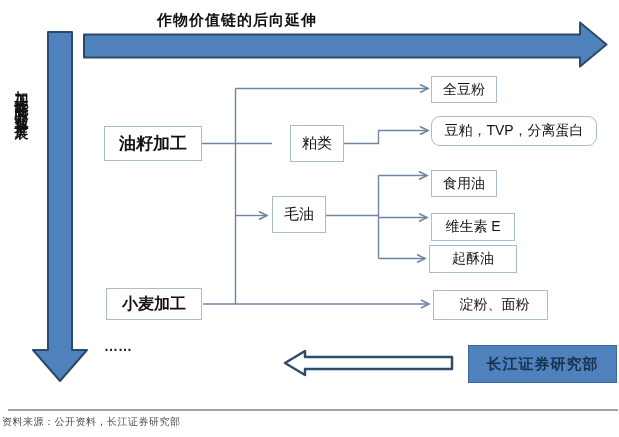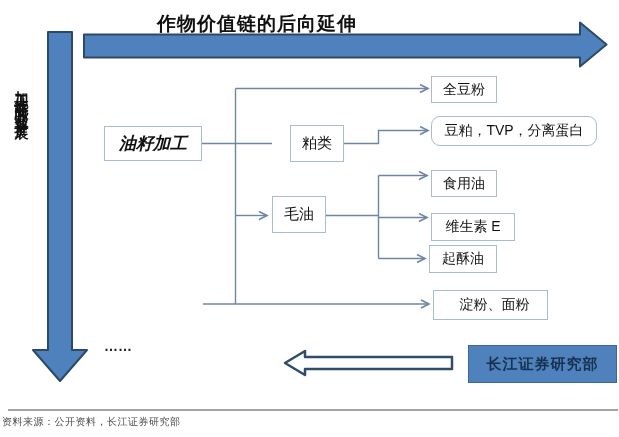--- a/index.html
+++ b/index.html
@@ -13,21 +13,21 @@
     display:flex;align-items:center;justify-content:center;
     font-size:14px;color:#111;box-sizing:border-box;white-space:nowrap;
   }
   .box.proc{font-weight:bold;font-size:17px;}
   .box.mid{font-size:15px;}
   .box.demand{
     background:#4f81bd;border:1px solid #39679e;color:#16324f;
     font-weight:bold;font-size:15px;letter-spacing:1px;
   }
   .title{
-    position:absolute;left:157px;top:11px;font-size:19px;font-weight:bold;
+    position:absolute;left:157px;top:11px;font-size:15px;font-weight:bold;
     letter-spacing:1px;color:#111;
   }
   .vlabel{
     position:absolute;left:13px;top:80px;height:215px;
     writing-mode:vertical-rl;text-orientation:upright;
     font-size:14px;font-weight:bold;letter-spacing:3.5px;color:#111;
   }
   .dots{
     position:absolute;left:104px;top:338px;font-size:14px;font-weight:bold;
     color:#222;letter-spacing:0;
@@ -69,30 +69,31 @@
       <path d="M378.5,217.5 H427" marker-end="url(#chev)"></path>
       <path d="M378.5,258.5 H425" marker-end="url(#chev)"></path>
       <path d="M203,304 H429" marker-end="url(#chev)"></path>
     </g>
   </svg>
 
   <div class="title">作物价值链的后向延伸</div>
 
   <div class="vlabel">加工技能向其它业务扩展</div>
 
-  <div class="box proc" style="left:104px;top:126px;width:98px;height:35px;font-style:italic;">油籽加工</div>
+  <div class="box proc" style="left:104px;top:126px;width:98px;height:35px;">油籽加工</div>
+  <div class="box proc" style="left:106px;top:288px;width:96px;height:32px;font-size:16px;">小麦加工</div>
 
   <div class="box mid" style="left:272px;top:125px;width:54px;height:37px;margin-left:18px;">粕类</div>
   <div class="box mid" style="left:272px;top:196px;width:54px;height:37px;">毛油</div>
 
   <div class="box" style="left:431px;top:76px;width:66px;height:27px;">全豆粉</div>
   <div class="box" style="left:431px;top:116px;width:166px;height:30px;border-radius:9px;">豆粕，TVP，分离蛋白</div>
   <div class="box" style="left:431px;top:170px;width:66px;height:27px;">食用油</div>
   <div class="box" style="left:431px;top:213px;width:84px;height:28px;">维生素 E</div>
-  <div class="box" style="left:429px;top:245px;width:68px;height:28px;">起酥油</div>
+  <div class="box" style="left:429px;top:245px;width:88px;height:28px;">起酥油</div>
   <div class="box" style="left:433px;top:290px;width:115px;height:30px;padding-left:8px;">淀粉、面粉</div>
 
   <div class="dots">……</div>
 
   <div class="box demand" style="left:468px;top:345px;width:149px;height:38px;">长江证券研究部</div>
 
   <div class="rule"></div>
   <div class="source">资料来源：公开资料，长江证券研究部</div>
 
 </div>

